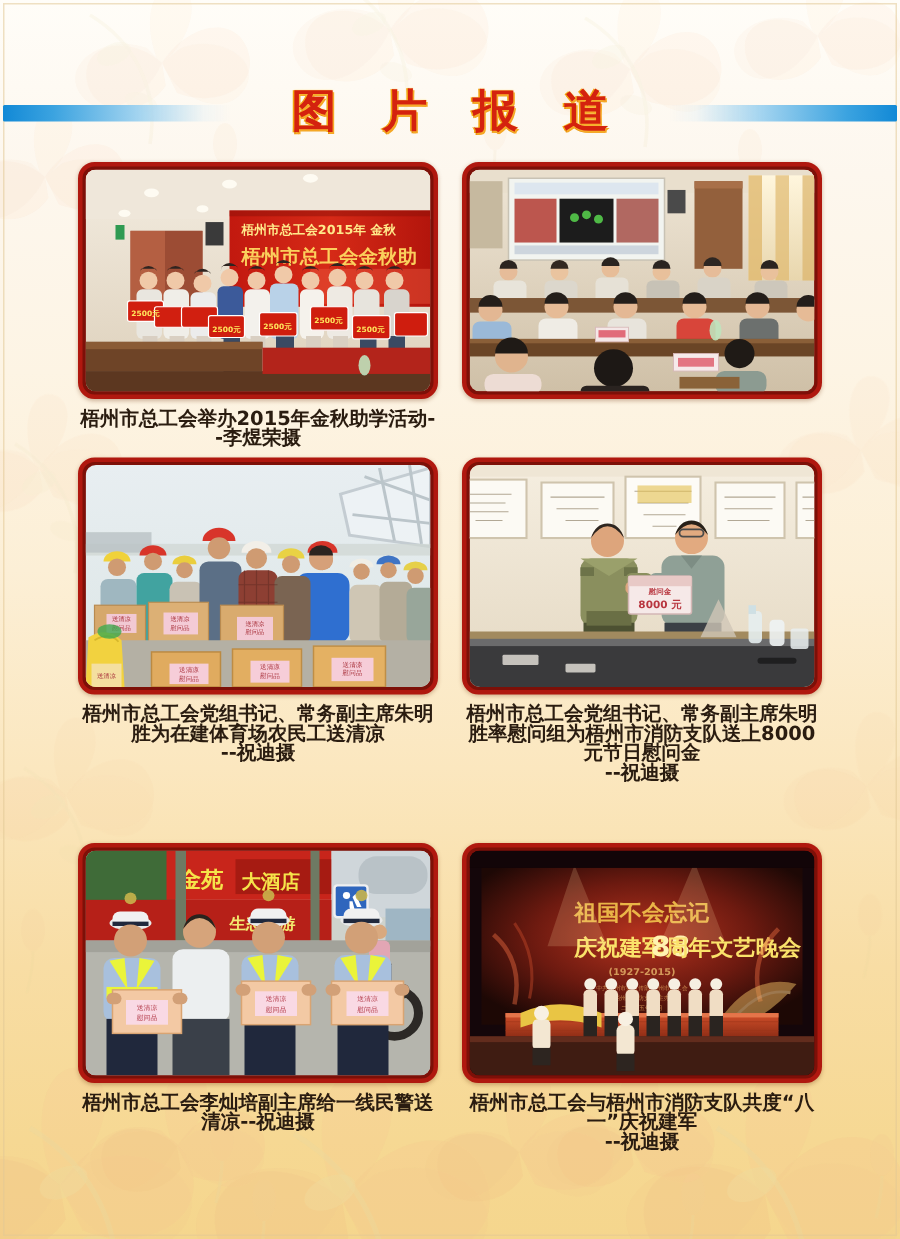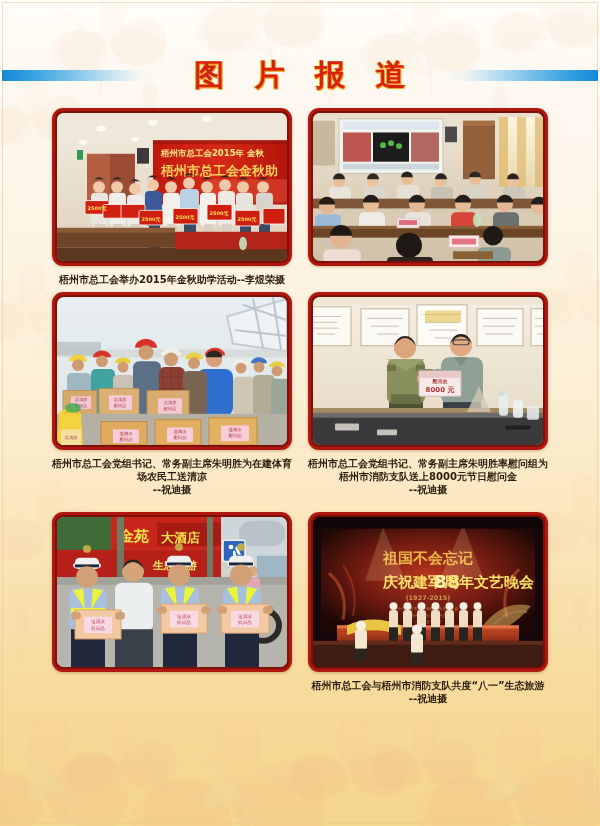--- a/index.html
+++ b/index.html
@@ -81,35 +81,35 @@
     box-shadow:0 1px 3px rgba(120,60,20,.35);
   }
   .frame .photo{
     width:100%;height:100%;display:block;border-radius:7px;overflow:hidden;
     position:relative;
   }
   .frame svg{display:block;width:100%;height:100%;}
 
   .caption{
     margin-top:7px;
-    font-size:10px;line-height:13px;color:#2a1c10;
+    font-size:13px;line-height:13px;color:#2a1c10;
     font-weight:bold;
     text-align:center;
     font-family:"DejaVu Sans","Liberation Sans",sans-serif;
   }
   .caption .credit-right{display:block;text-align:center;}
   .caption .inline{display:inline;}
 
   .r1 .frame{height:158px;}
   .r2 .frame{height:158px;}
   .r3 .frame{height:160px;}
 
   .row1{margin-bottom:6px;}
   .row2{}
-  .row3{margin-top:16px;}
+  .row3{margin-top:40px;}
 </style>
 </head>
 <body>
 
 <div class="page">
 
   <div class="floral">
     <svg viewBox="0 0 600 826" preserveAspectRatio="none" xmlns="http://www.w3.org/2000/svg">
       <defs>
         <g id="flw">
@@ -743,20 +743,21 @@
                 <rect x="14" y="98" width="10" height="8" rx="4"></rect>
                   <rect x="58" y="98" width="10" height="8" rx="4"></rect>
                 <rect x="100" y="92" width="10" height="8" rx="4"></rect>
                   <rect x="144" y="92" width="10" height="8" rx="4"></rect>
                 <rect x="160" y="92" width="10" height="8" rx="4"></rect>
                   <rect x="206" y="92" width="10" height="8" rx="4"></rect>
               </g>
             </svg>
           </div>
         </div>
+        <div class="caption">梧州市总工会李灿培副主席给一线民警送清凉--祝迪摄</div>
       </div>
 
       <div class="cell right">
         <div class="frame">
           <div class="photo">
             <svg viewBox="0 0 230 155" preserveAspectRatio="none" xmlns="http://www.w3.org/2000/svg">
               <defs>
                 <radialGradient id="p6glow" cx="50%" cy="45%" r="62%">
                   <stop offset="0" stop-color="#b8341f"></stop>
                     <stop offset="55%" stop-color="#6d1a10"></stop>
@@ -846,20 +847,20 @@
 
               <g opacity=".18">
                 <path d="M70,10 L52,66 L92,66z" fill="#ffd9a0"></path>
                 <path d="M150,8 L128,62 L170,62z" fill="#ffd9a0"></path>
               </g>
               <rect x="0" y="0" width="230" height="12" fill="#120508"></rect>
             </svg>
           </div>
         </div>
         <div class="caption">
-          <span class="inline">梧州市总工会与梧州市消防支队共度“八一”生态旅游</span>
+          <span class="inline">梧州市总工会与梧州市消防支队共度“八一”庆祝建军</span>
           <span class="credit-right">--祝迪摄</span>
         </div>
       </div>
     </div>
 
   </div>
 </div>
 
 </body></html>

